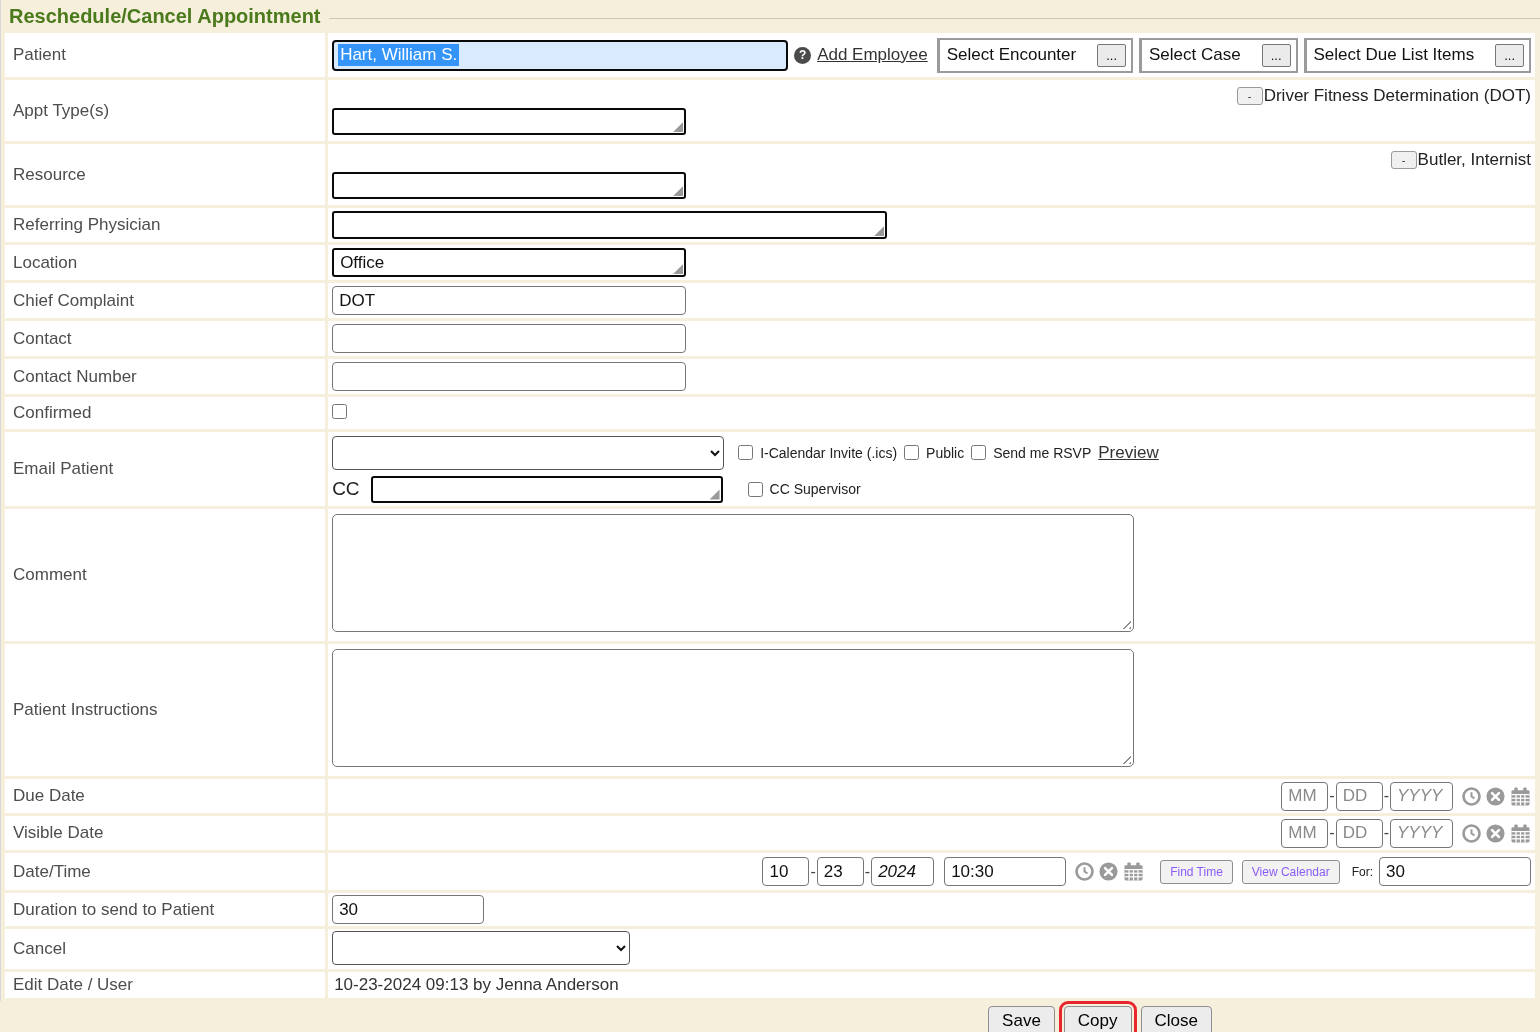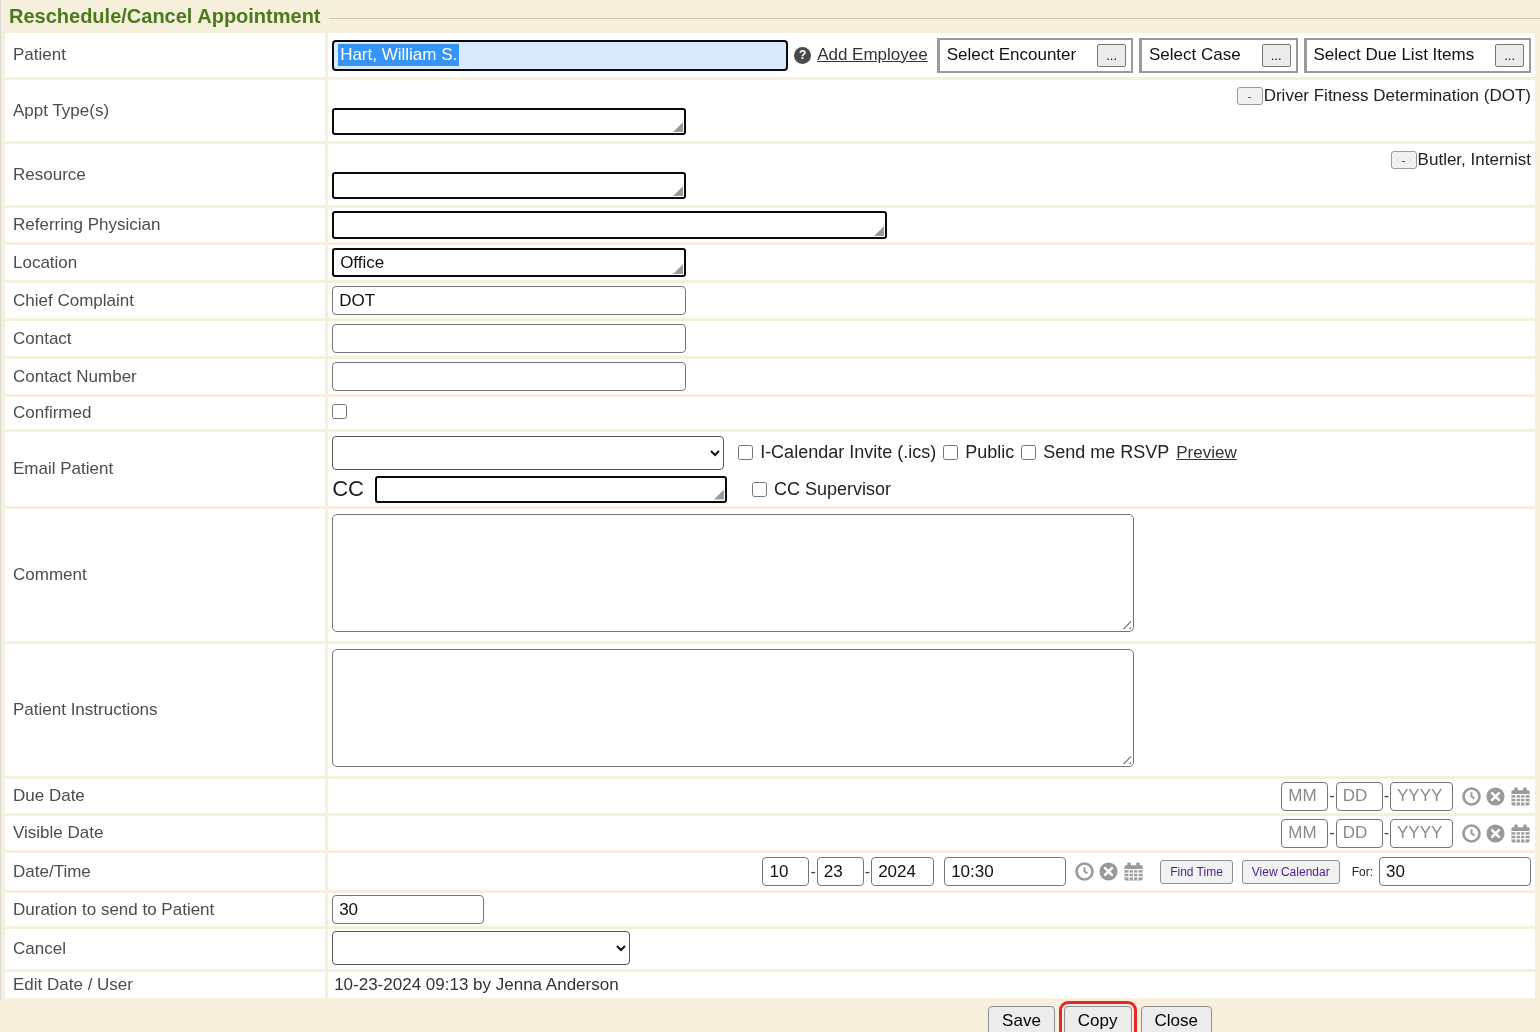--- a/index.html
+++ b/index.html
@@ -88,47 +88,47 @@
   }
 
   .sel {
     font:16px "Liberation Sans", sans-serif; color:#111;
     border:1px solid #555; border-radius:4px; background:#fff; height:27px; padding:16px 2px;
   }
   .sel-email { width:392px; }
   .sel-cancel { width:298px; height:25px; }
 
   input[type=checkbox] { width:15px; height:15px; margin:0; accent-color:#fff; }
-  .cb-label { font-size:18px; color:#222; white-space:nowrap; }
-
-  .in-mm { width:47px; } .in-yy { width:63px; } .in-time { width:122px; }
+  .cb-label { font-size:14px; color:#222; white-space:nowrap; }
+
+  .in-mm { width:47px; } .in-yy { width:63px;font-style:italic; } .in-time { width:122px; }
   .datesep { font-size:16px; color:#444; margin:0 1px; }
   .icons { display:inline-flex; align-items:center; gap:5px; margin-left:9px; }
   .icons svg { display:block; }
 
   .btn-sm {
-    font:12px "Liberation Sans", sans-serif; background:#f2f2f2; color:#4c1d95;
+    font:12px "Liberation Sans", sans-serif; background:#f2f2f2; color:#8b5cf6;
     border:1px solid #8f8f8f; border-radius:3px; padding:4px 9px; cursor:pointer; white-space:nowrap;
   }
   .for-label { font-size:12px; color:#222; margin:0 6px 0 12px; }
   .in-for { width:152px; }
   .in-dur { width:152px; }
 
   .edit-text { font-size:17px; color:#333; padding-left:2px; }
 
   .footer { display:flex; justify-content:flex-end; align-items:center; gap:9px; padding:5px 328px 0 4px; }
   .btn {
     font:17px "Liberation Sans", sans-serif; background:#ececec; color:#000;
     border:1px solid #8f8f8f; border-radius:4px; padding:4px 13px; cursor:pointer;
   }
   .red-outline { outline:3px solid #e8262d; outline-offset:2px; }
 
   .email-line { display:flex; align-items:center; gap:7px; }
   .email-line + .email-line { margin-top:6px; }
-  .cc-lab { font-size:22px; color:#222; margin-right:4px; }
+  .cc-lab { font-size:19px; color:#222; margin-right:4px; }
 </style>
 </head>
 <body>
 
 <div class="page">
   <div class="fieldset">
     <div class="legend-row">
       <span class="title">Reschedule/Cancel Appointment</span>
       <span class="legend-line"></span>
     </div>

